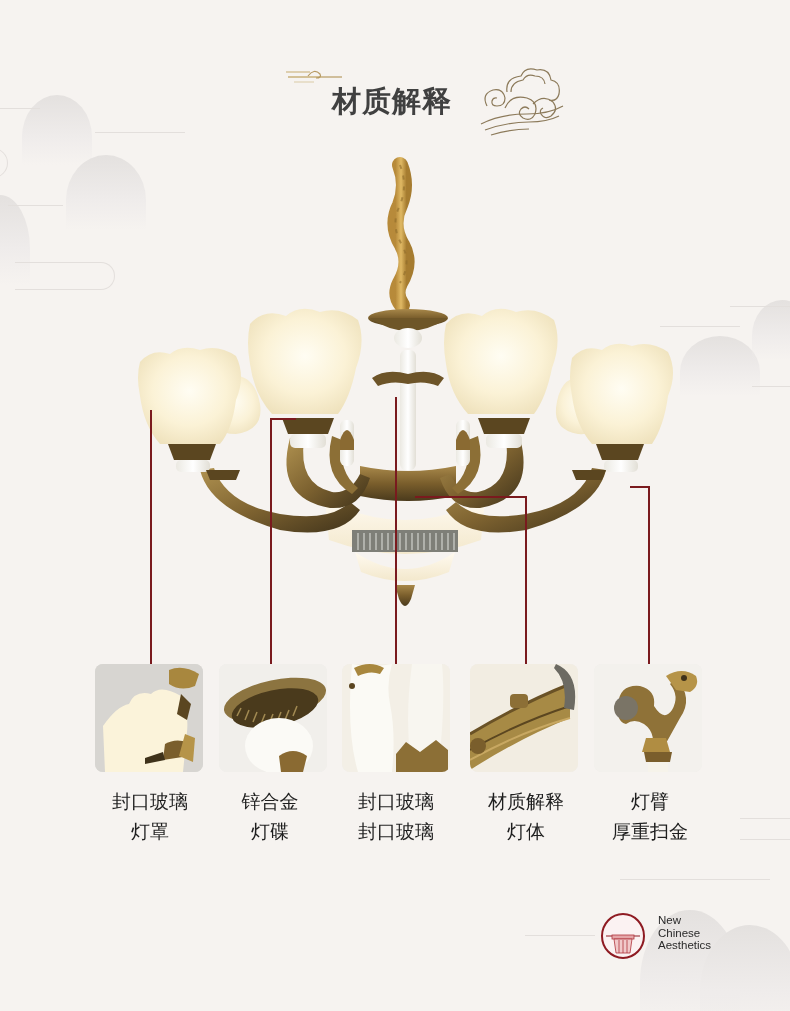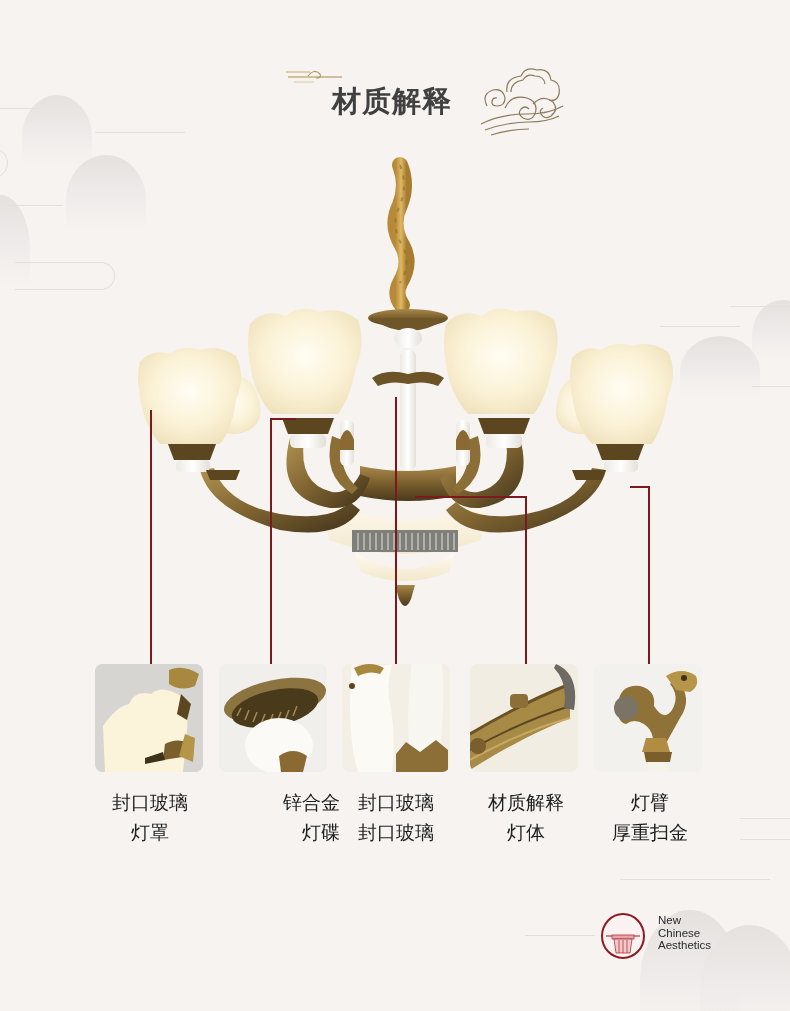--- a/index.html
+++ b/index.html
@@ -63,21 +63,21 @@
     .thumb svg { width: 108px; height: 108px; display: block; }
 
     .caption {
       position: absolute;
       top: 788px;
       width: 140px;
       text-align: center;
       font-size: 19px;
       line-height: 30px;
       color: #1e1e1e;
-      font-family: Liberation Sans, sans-serif;
+      font-family: Liberation Mono, monospace;
     }
     .caption span { display: block; }
 
     
     .brand { left: 600px; top: 910px; width: 140px; height: 50px; }
     .brand-text {
       position: absolute;
       left: 58px; top: 4px;
       font-family: "Liberation Sans", sans-serif;
       font-size: 11.5px;
@@ -324,21 +324,21 @@
       <path d="M50 88 l28 0 l-2 10 l-24 0 z" fill="#7a5e2c"></path>
       <rect x="54" y="98" width="20" height="10" fill="#f6f3ea"></rect>
     </svg>
   </div>
 </div>
 
 <div class="caption" style="left:80px;">
   <span>封口玻璃</span>
   <span>灯罩</span>
 </div>
-<div class="caption" style="left:200px;text-align:right;">
+<div class="caption" style="left:200px;">
   <span>锌合金</span>
   <span>灯碟</span>
 </div>
 <div class="caption" style="left:326px;">
   <span>封口玻璃</span>
   <span>封口玻璃</span>
 </div>
 <div class="caption" style="left:456px;">
   <span>材质解释</span>
   <span>灯体</span>

